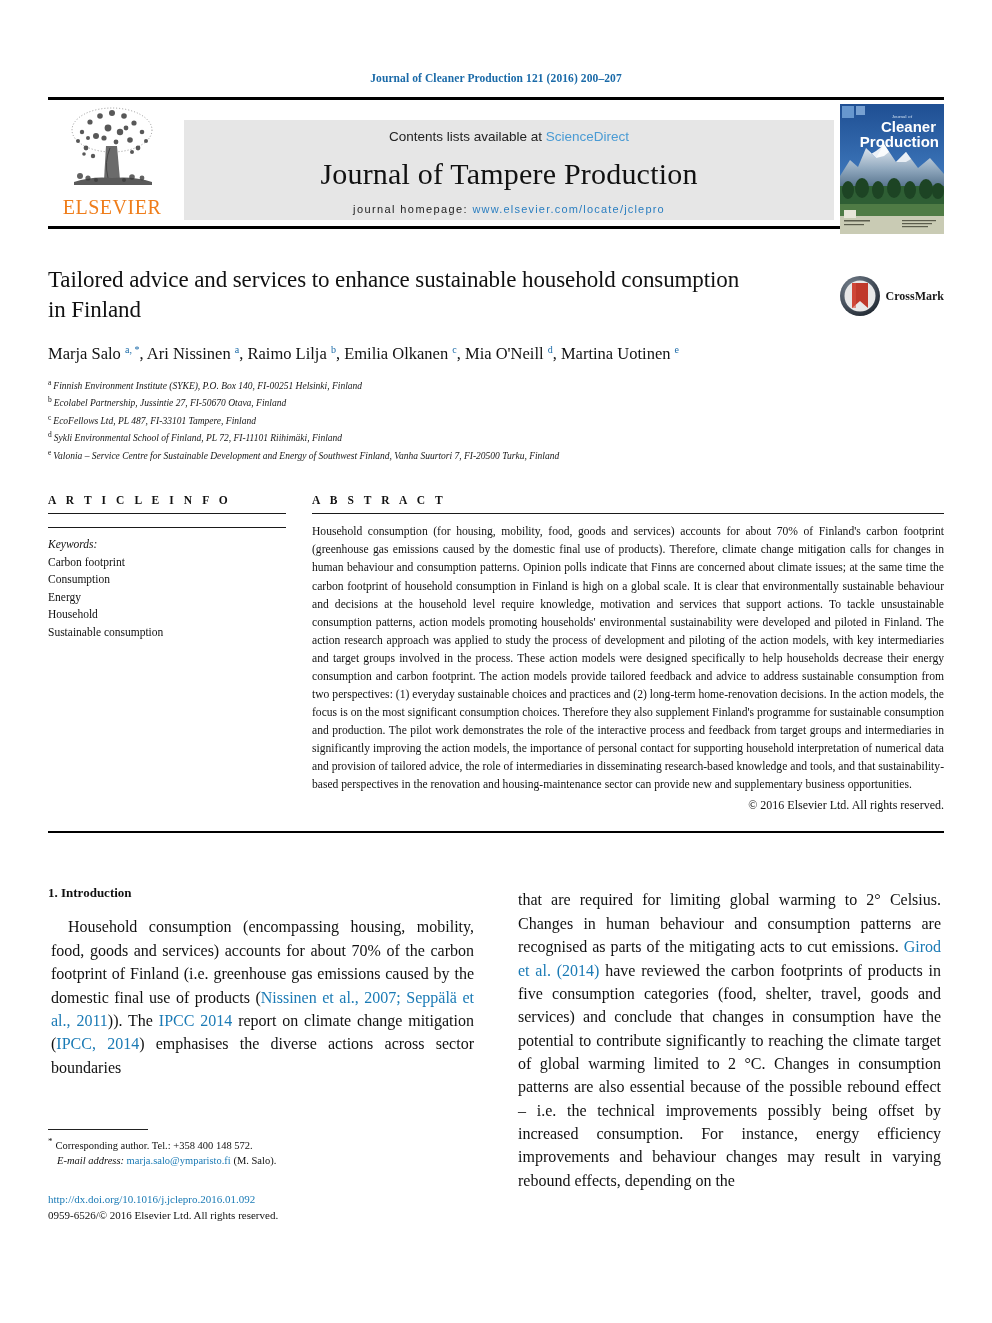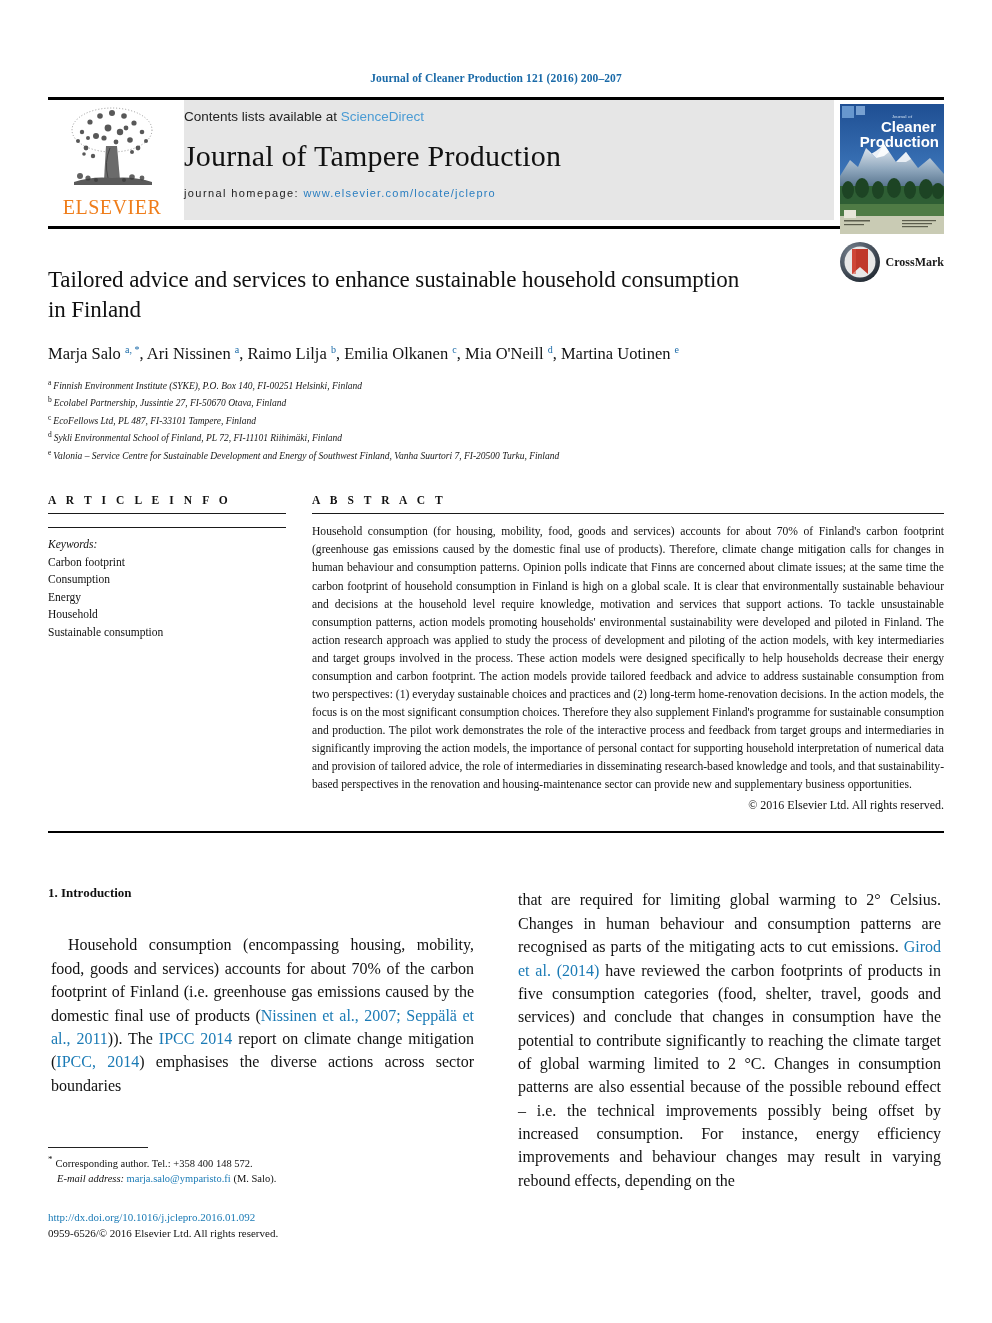--- a/index.html
+++ b/index.html
@@ -60,26 +60,26 @@
     font-family: "Liberation Serif", serif;
     font-size: 20px;
     letter-spacing: 0.5px;
     color: #ef7d1a;
     line-height: 1;
     margin-top: 1px;
   }
   .masthead-center {
     flex: 1 1 auto;
     background: #e6e6e6;
-    margin: 0 6px 6px 8px;
+    margin: 20px 6px 6px 8px;
     display: flex;
     flex-direction: column;
-    align-items: flex-start;
+    align-items: center;
     justify-content: space-between;
-    padding: 9px 0 21px 0;
+    padding: 9px 0 5px 0;
   }
   .contents-line {
     font-family: "Liberation Sans", sans-serif;
     font-size: 13.5px;
     color: #222;
   }
   .contents-line .sd-link {
     color: #4a9bd4;
   }
   .journal-name {
@@ -123,21 +123,21 @@
     line-height: 1.32;
     font-weight: normal;
     color: #111;
     margin: 0;
     width: 700px;
     letter-spacing: -0.1px;
   }
   .crossmark {
     position: absolute;
     right: 0;
-    top: 12px;
+    top: 46px;
     display: flex;
     align-items: center;
     gap: 5px;
   }
   .crossmark-logo { width: 42px; height: 42px; display:block; }
   .crossmark-label {
     font-family: "Liberation Serif", serif;
     font-weight: bold;
     font-size: 12px;
     color: #1a1a1a;
@@ -214,21 +214,21 @@
   .body-cols {
     display: flex;
     gap: 38px;
     margin-top: 52px;
   }
   .body-col { flex: 1 1 0; position: relative; }
   .body-head {
     font-family: "Liberation Serif", serif;
     font-weight: bold;
     font-size: 13px;
-    margin: 0 0 32px 0;
+    margin: 0 0 14px 0;
     color: #111;
   }
   .body-p {
     font-size: 16px;
     line-height: 1.46;
     text-align: justify;
     text-indent: 17px;
     margin: 3px;
     color: #111;
     hyphens: auto;

